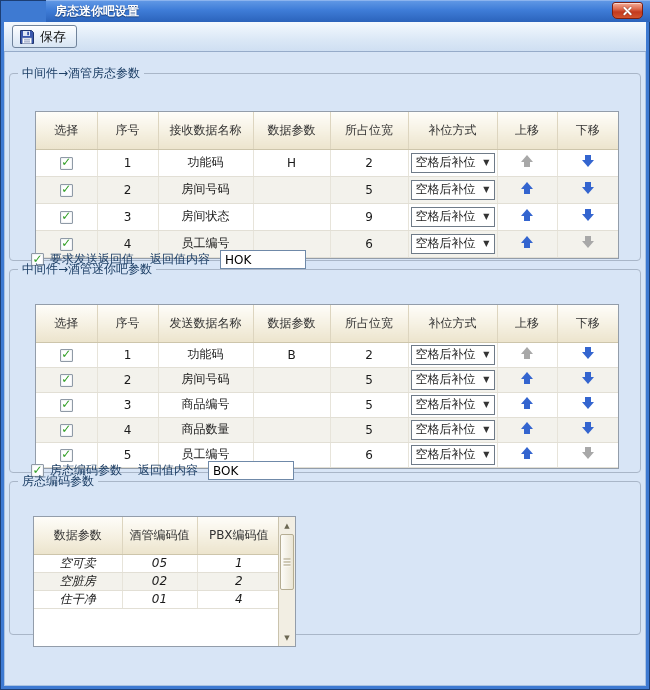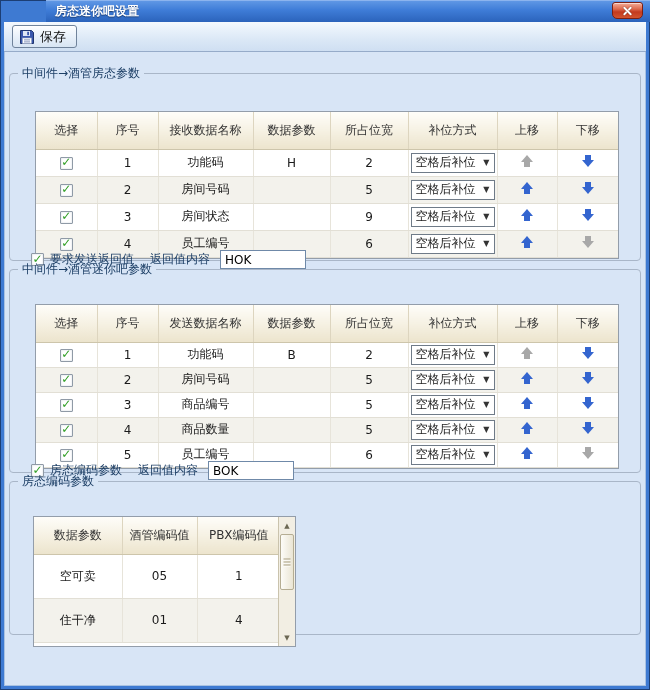--- a/index.html
+++ b/index.html
@@ -53,21 +53,21 @@
   table.grid th { height:37px; font-weight:normal; color:#333; text-align:center;
                   background:linear-gradient(180deg,#fefdf9 0%, #f5f0e1 55%, #ece4cd 100%);
                   border-right:1px solid #ddd5bf; border-bottom:1px solid #cdc5ab; }
   table.grid th:last-child { border-right:none; }
   table.grid td { text-align:center; vertical-align:middle;
                   border-right:1px solid #e7e4da; border-bottom:1px solid #e2dfd5; }
   table.grid td:last-child { border-right:none; }
   table.grid tbody tr:nth-child(even) td { background:#f3f2ec; }
   .t1 td { height:27px; }
   .t2 td { height:25px; }
-  .t3 td { height:44px; }
+  .t3 td { height:18px;font-style:italic; }
 
   
   .cb { width:13px; height:13px; background:#fff; border:1px solid #8f9aa6; border-radius:1px;
         display:inline-flex; align-items:center; justify-content:center; cursor:pointer;
         box-shadow: inset 0 0 2px #cfd6dd; }
   .cb .check { color:#2f9e23; font-size:12px; font-weight:bold; line-height:1; margin-top:-2px; }
 
   
   .combo { width:84px; height:20px; background:#fff; border:1px solid #6f7b88;
            display:inline-flex; align-items:center; justify-content:space-between;
@@ -371,20 +371,25 @@
                 <th>PBX编码值</th>
               </tr>
             </thead>
             <tbody>
               <tr>
                 <td>空可卖</td>
                 <td>05</td>
                 <td>1</td>
               </tr>
               <tr>
+                <td>空脏房</td>
+                <td>02</td>
+                <td>2</td>
+              </tr>
+              <tr>
                 <td>住干净</td>
                 <td>01</td>
                 <td>4</td>
               </tr>
 
             </tbody>
           </table>
           <div class="vscroll">
             <div class="vs-btn up">▲</div>
             <div class="vs-thumb">

